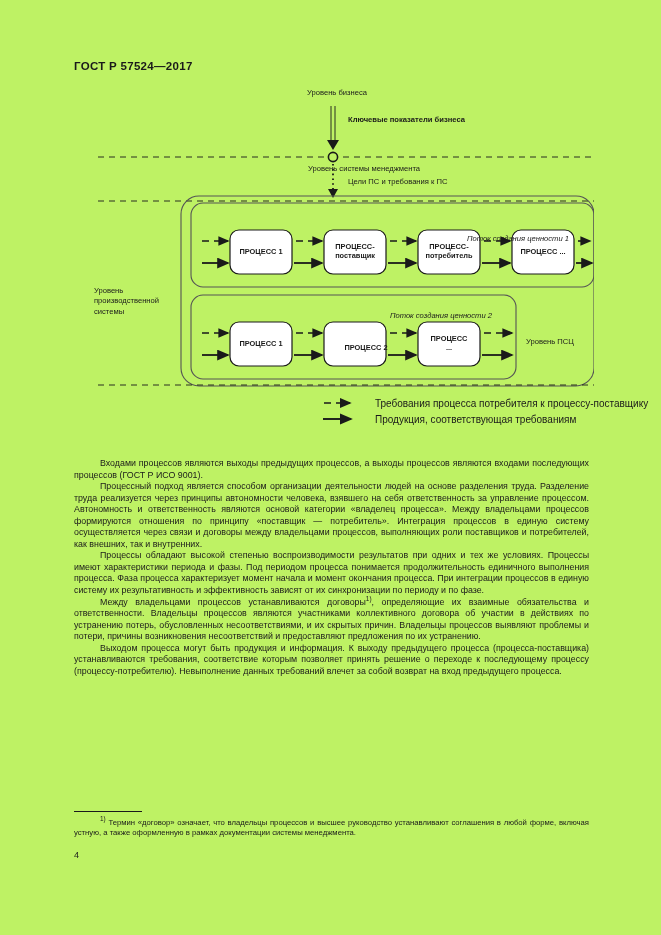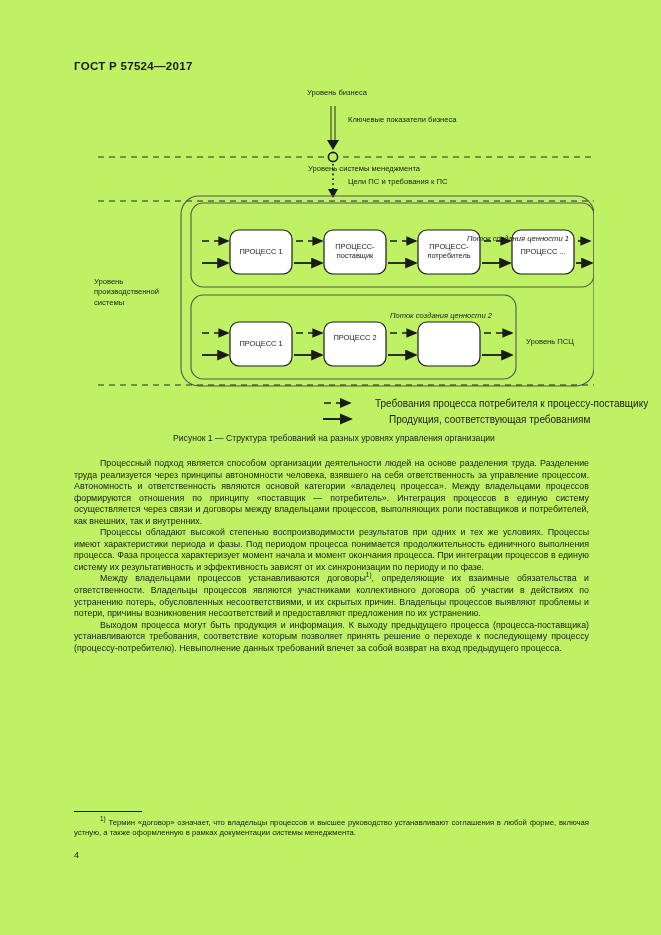--- a/index.html
+++ b/index.html
@@ -48,21 +48,21 @@
     white-space: nowrap;
     line-height: 1.35;
   }
   .fig-label.italic {
     font-style: italic;
     margin-top: 23px;
   }
   .proc-box-text {
     position: absolute;
     font-size: 7.4px;
-    font-weight: normal;
+    font-weight: bold;
     text-align: center;
     line-height: 1.2;
     color: #1a1a1a;
     white-space: pre-line;
     display: flex;
     align-items: center;
     justify-content: center;
   }
 
   .legend {
@@ -205,47 +205,49 @@
       <line x1="128" y1="267" x2="154" y2="267" stroke="#1a1a1a" stroke-width="1.8" marker-end="url(#arrSolid)"></line>
       <line x1="220" y1="267" x2="248" y2="267" stroke="#1a1a1a" stroke-width="1.8" marker-end="url(#arrSolid)"></line>
       <line x1="314" y1="267" x2="342" y2="267" stroke="#1a1a1a" stroke-width="1.8" marker-end="url(#arrSolid)"></line>
       <line x1="408" y1="267" x2="438" y2="267" stroke="#1a1a1a" stroke-width="1.8" marker-end="url(#arrSolid)"></line>
 
       <line x1="276" y1="315" x2="250" y2="315" stroke="#1a1a1a" stroke-width="1.7" stroke-dasharray="7,5" marker-end="url(#arrSolidL)" transform="rotate(180 263 315)"></line>
       <line x1="249" y1="331" x2="277" y2="331" stroke="#1a1a1a" stroke-width="1.9" marker-end="url(#arrSolid)"></line>
     </svg>
 
     <div class="fig-label" style="left:263px; top:0px; transform:translateX(-50%);">Уровень бизнеса</div>
-    <div class="fig-label" style="left:274px; top:27px;">Ключевые показатели бизнеса</div>
+    <div class="fig-label" style="left:274px; top:27px;font-weight:bold;">Ключевые показатели бизнеса</div>
     <div class="fig-label" style="left:234px; top:76px;">Уровень системы менеджмента</div>
     <div class="fig-label" style="left:274px; top:89px;">Цели ПС и требования к ПС</div>
-    <div class="fig-label" style="left:20px; top:189px; white-space:pre-line;">Уровень
+    <div class="fig-label" style="left:20px; top:198px; white-space:pre-line;">Уровень
 производственной
 системы</div>
     <div class="fig-label" style="left:452px; top:249px;">Уровень ПСЦ</div>
     <div class="fig-label italic" style="left:495px; top:123px; transform:translateX(-100%);">Поток создания ценности 1</div>
     <div class="fig-label italic" style="left:418px; top:200px; transform:translateX(-100%);">Поток создания ценности 2</div>
 
     <div class="proc-box-text" style="left:156px; top:142px; width:62px; height:44px;">ПРОЦЕСС 1</div>
     <div class="proc-box-text" style="left:250px; top:142px; width:62px; height:44px;">ПРОЦЕСС-
 поставщик</div>
     <div class="proc-box-text" style="left:344px; top:142px; width:62px; height:44px;">ПРОЦЕСС-
 потребитель</div>
     <div class="proc-box-text" style="left:438px; top:142px; width:62px; height:44px;">ПРОЦЕСС ...</div>
 
     <div class="proc-box-text" style="left:156px; top:234px; width:62px; height:44px;">ПРОЦЕСС 1</div>
-    <div class="proc-box-text" style="left:250px; top:228px; width:62px; height:44px;">ПРОЦЕСС 2</div>
+    <div class="proc-box-text" style="left:250px; top:238px; width:62px; height:44px;padding-left:11px;">ПРОЦЕСС 2</div>
+    <div class="proc-box-text" style="left:344px; top:234px; width:62px; height:44px;">ПРОЦЕСС
+...</div>
 
     <div class="legend" style="left:301px; top:310px;">Требования процесса потребителя к процессу-поставщику</div>
-    <div class="legend" style="left:315px; top:326px;text-align:right;">Продукция, соответствующая требованиям</div>
-
-    <div class="fig-caption">Рисунок 1 — Структура требований на разных уровнях управления организации</div>
+    <div class="legend" style="left:301px; top:326px;text-align:right;">Продукция, соответствующая требованиям</div>
+
   </div>
 
   <div class="body-text">
+    <p>Входами процессов являются выходы предыдущих процессов, а выходы процессов являются входами последующих процессов (ГОСТ Р ИСО 9001).</p>
     <p>Процессный подход является способом организации деятельности людей на основе разделения труда. Разделение труда реализуется через принципы автономности человека, взявшего на себя ответственность за управление процессом. Автономность и ответственность являются основой категории «владелец процесса». Между владельцами процессов формируются отношения по принципу «поставщик — потребитель». Интеграция процессов в единую систему осуществляется через связи и договоры между владельцами процессов, выполняющих роли поставщиков и потребителей, как внешних, так и внутренних.</p>
     <p>Процессы обладают высокой степенью воспроизводимости результатов при одних и тех же условиях. Процессы имеют характеристики периода и фазы. Под периодом процесса понимается продолжительность единичного выполнения процесса. Фаза процесса характеризует момент начала и момент окончания процесса. При интеграции процессов в единую систему их результативность и эффективность зависят от их синхронизации по периоду и по фазе.</p>
     <p><span>Между владельцами процессов устанавливаются договоры</span><sup>1)</sup><span>, определяющие их взаимные обязательства и ответственности. Владельцы процессов являются участниками коллективного договора об участии в действиях по устранению потерь, обусловленных несоответствиями, и их скрытых причин. Владельцы процессов выявляют проблемы и потери, причины возникновения несоответствий и предоставляют предложения по их устранению.</span></p>
     <p>Выходом процесса могут быть продукция и информация. К выходу предыдущего процесса (процесса-поставщика) устанавливаются требования, соответствие которым позволяет принять решение о переходе к последующему процессу (процессу-потребителю). Невыполнение данных требований влечет за собой возврат на вход предыдущего процесса.</p>
   </div>
 
   <div class="footnote-rule"></div>
   <div class="footnote">
     <p><sup>1)</sup><span> Термин «договор» означает, что владельцы процессов и высшее руководство устанавливают соглашения в любой форме, включая устную, а также оформленную в рамках документации системы менеджмента.</span></p>
   </div>

